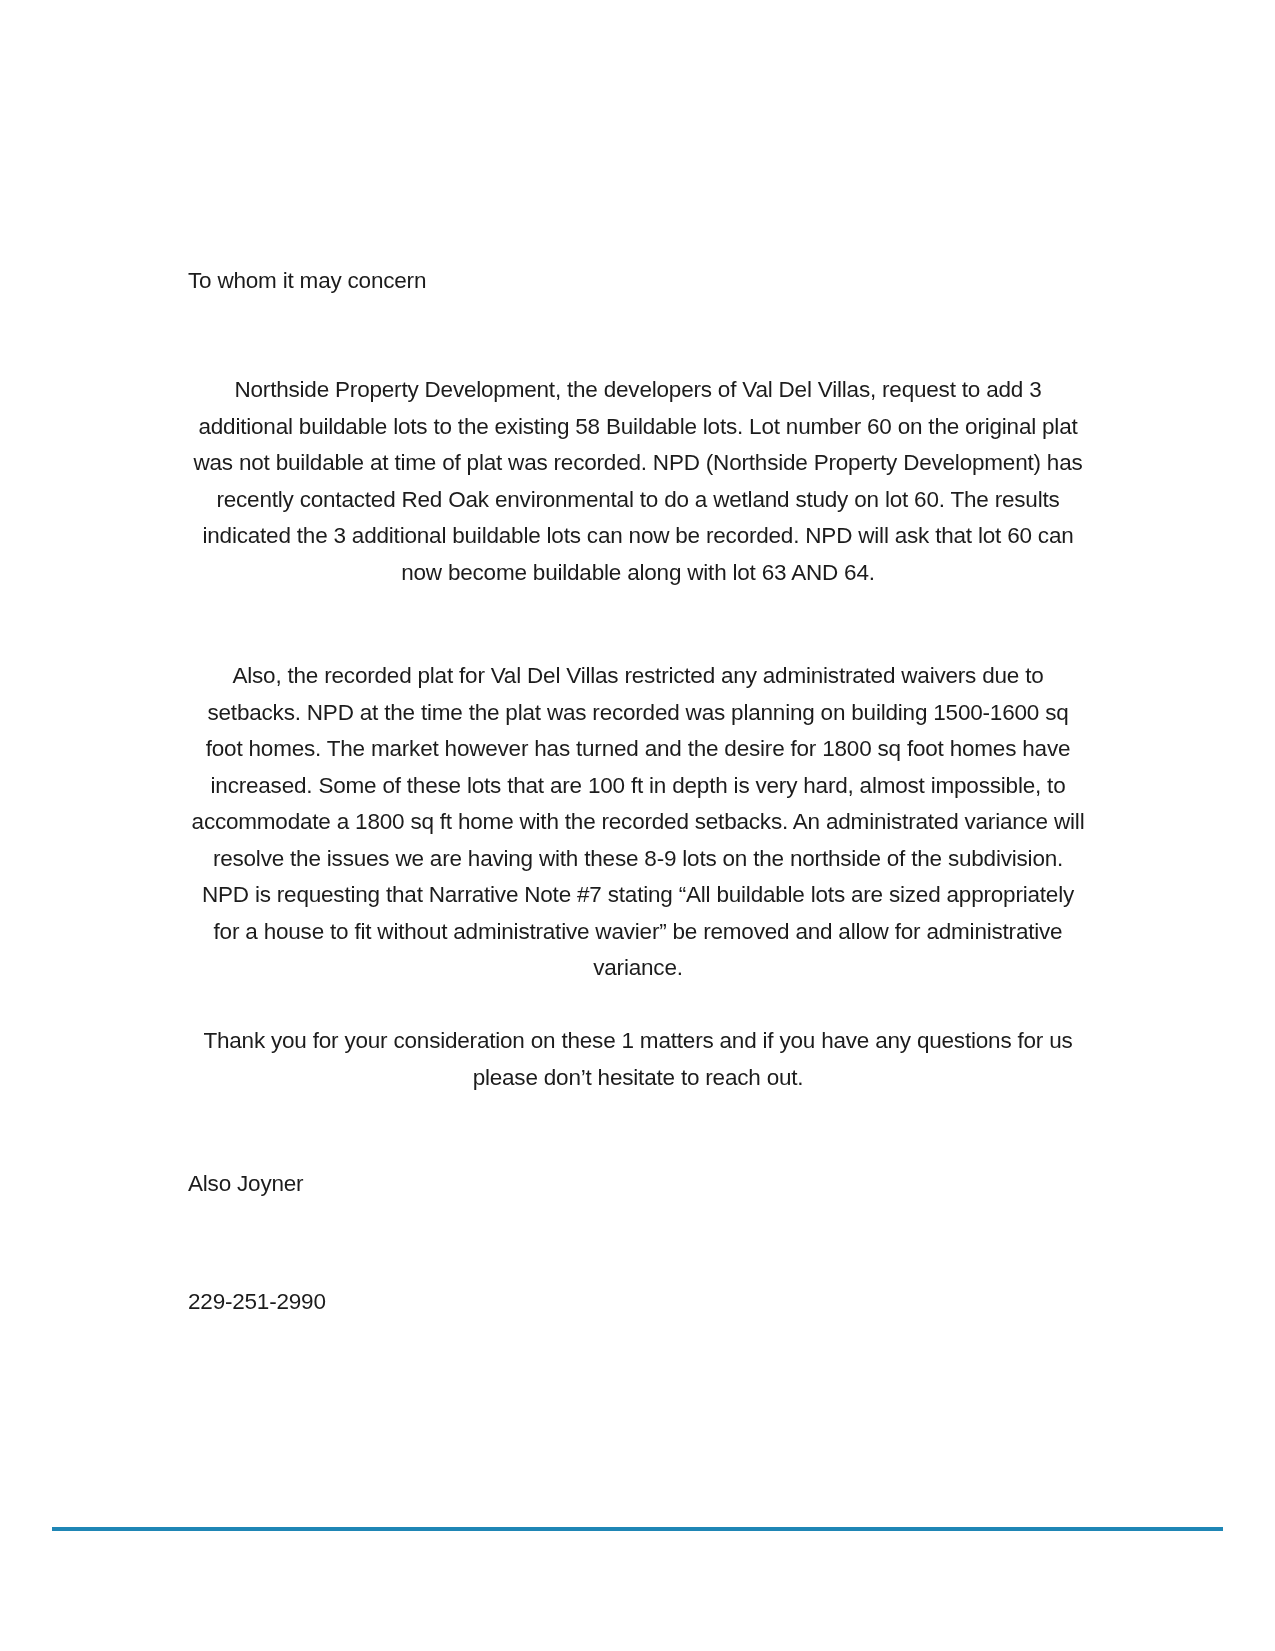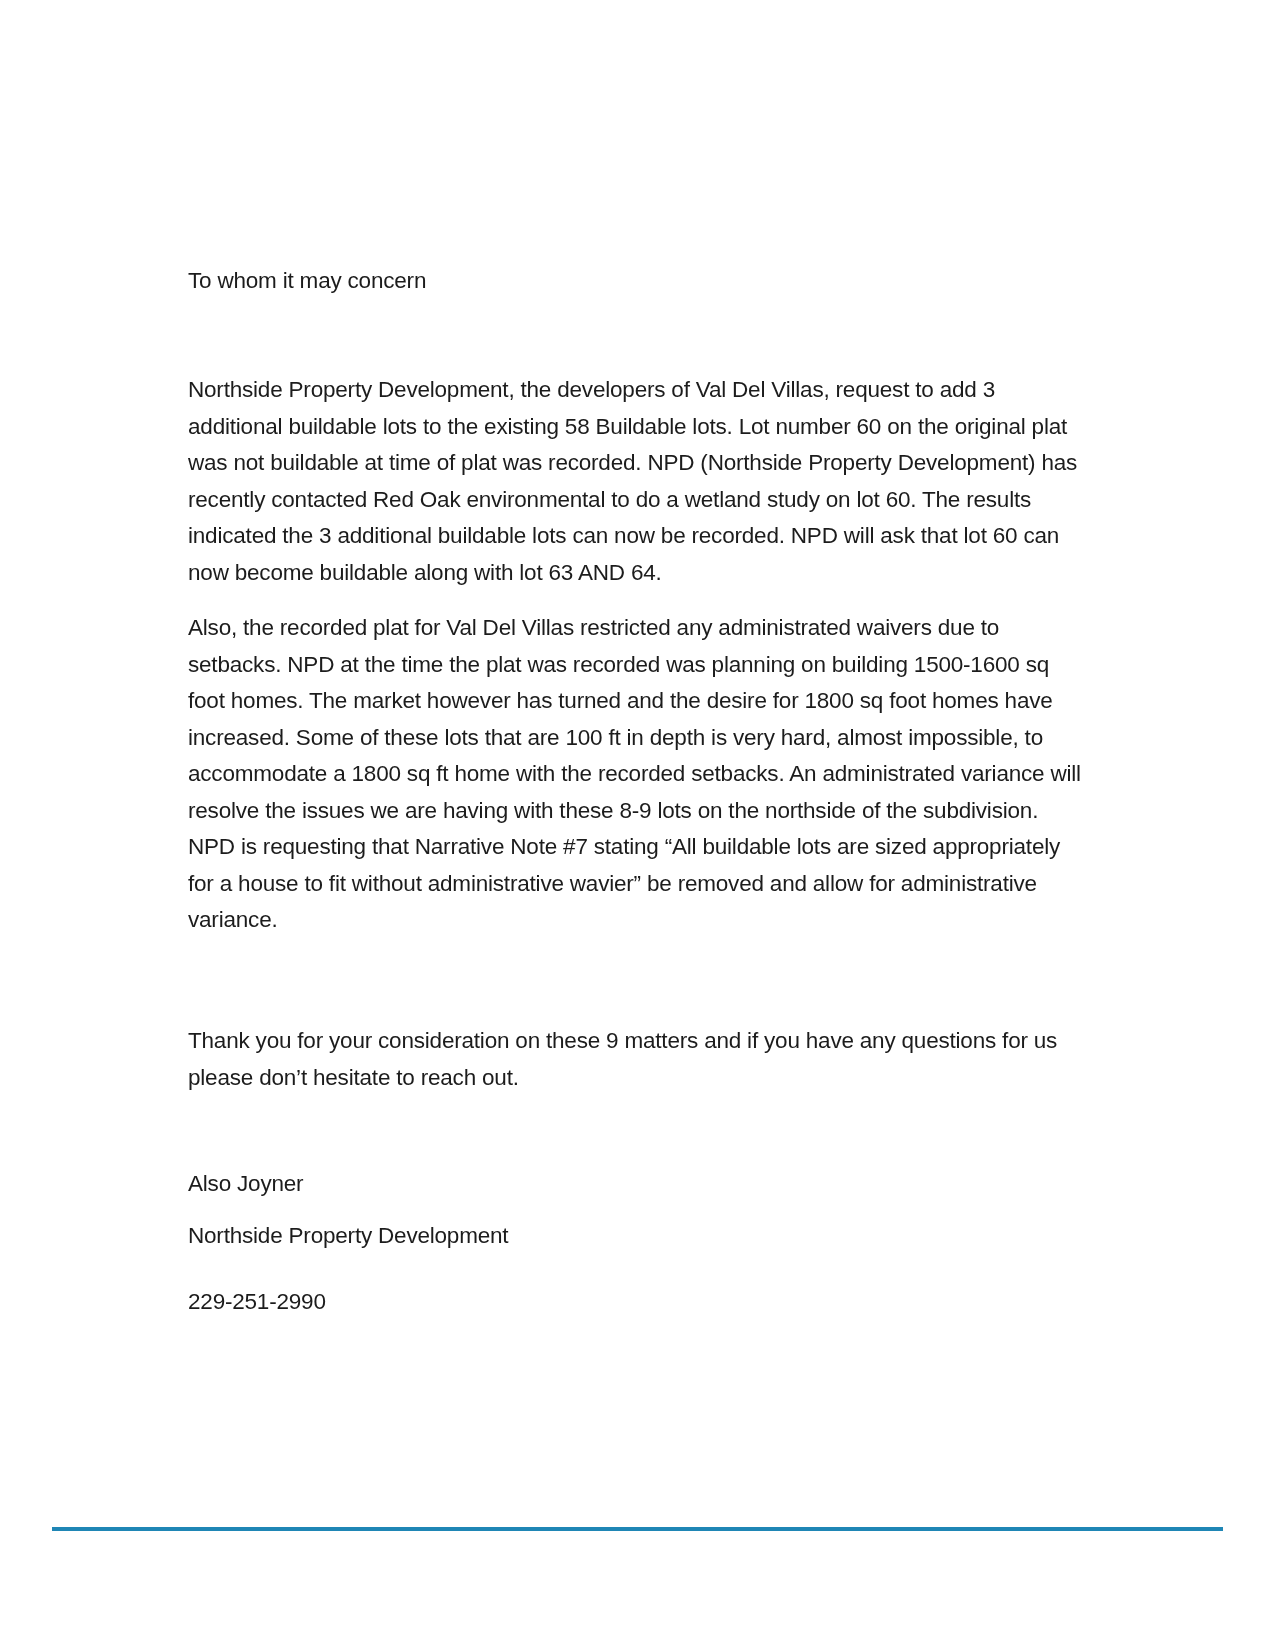--- a/index.html
+++ b/index.html
@@ -1,39 +1,38 @@
 <!DOCTYPE html>
 <html><head>
 <meta charset="utf-8">
 <style>
   html, body { margin:0; padding:0; background:#ffffff; }
   body { width:1275px; height:1651px; position:relative; overflow:hidden;
          font-family:"Liberation Sans", "DejaVu Sans", sans-serif; color:#1c1c1c; }
   .page { position:absolute; left:0; top:0; width:1275px; height:1651px; }
   .text { position:absolute; left:188px; font-size:22.5px; letter-spacing:-0.2px; }
   .greeting { top:268px; }
-  .para { width:900px; line-height:36.5px; margin:0; }
+  .para { width:900px; line-height:36.5px; margin:0;text-align:center; }
   .p1 { top:372px; }
-  .p2 { top:610px; }
+  .p2 { top:658px; }
   .p3 { top:1023px; }
   .sig { line-height:36px; }
   .sig-name { top:1166px; }
   .sig-company { top:1218px; }
   .sig-phone { top:1284px; }
   .footer-rule { position:absolute; left:52px; top:1527px; width:1171px; height:4px;
                  background:#1f86b5; }
 </style>
 </head>
 <body>
 
 <div class="page">
   <div class="text greeting">To whom it may concern</div>
 
   <p class="text para p1">Northside Property Development, the developers of Val Del Villas, request to add 3 additional buildable lots to the existing 58 Buildable lots.  Lot number 60 on the original plat was not buildable at time of plat was recorded.  NPD (Northside Property Development) has recently contacted Red Oak environmental to do a wetland study on lot 60.  The results indicated the 3 additional buildable lots can now be recorded.  NPD will ask that lot 60 can now become buildable along with lot 63 AND 64.</p>
   <p class="text para p2">Also, the recorded plat for Val Del Villas restricted any administrated waivers due to setbacks.  NPD at the time the plat was recorded was planning on building 1500-1600 sq foot homes.  The market however has turned and the desire for 1800 sq foot homes have increased.  Some of these lots that are 100 ft in depth is very hard, almost impossible, to accommodate a 1800 sq ft home with the recorded setbacks.  An administrated variance will resolve the issues we are having with these 8-9 lots on the northside of the subdivision.  NPD is requesting that Narrative Note #7 stating “All buildable lots are sized appropriately for a house to fit without administrative wavier” be removed and allow for administrative variance.</p>
-  <p class="text para p3">Thank you for your consideration on these 9 matters and if you have any questions for us please don’t hesitate to reach out.</p>
+  <p class="text para p3">Thank you for your consideration on these 1 matters and if you have any questions for us please don’t hesitate to reach out.</p>
 
   <div class="text sig sig-name">Also Joyner</div>
-  <div class="text sig sig-company">Northside Property Development</div>
   <div class="text sig sig-phone">229-251-2990</div>
 
   <div class="footer-rule"></div>
 </div>
 
 </body></html>

